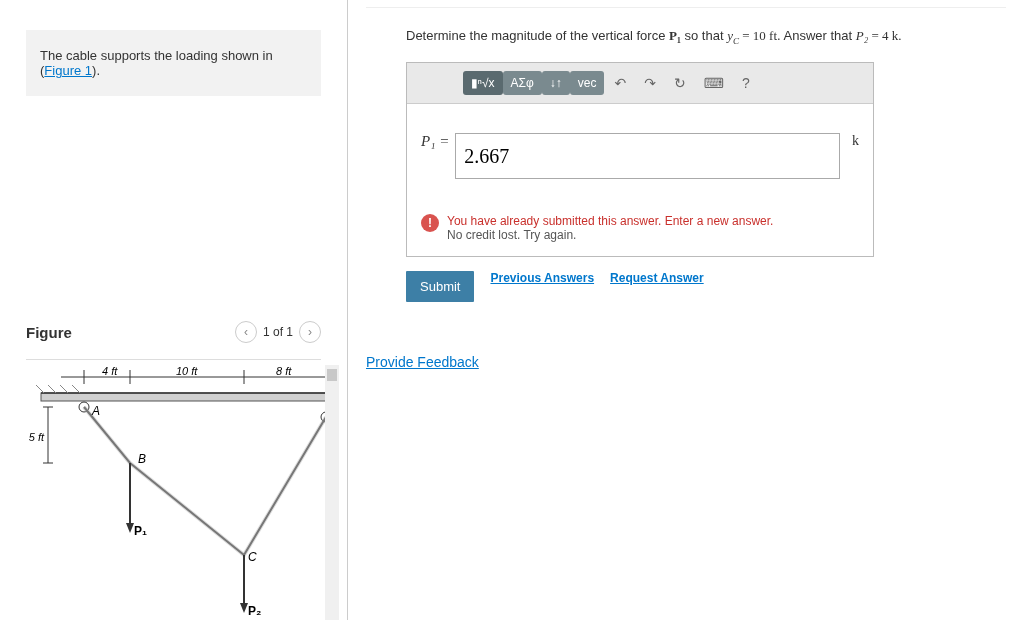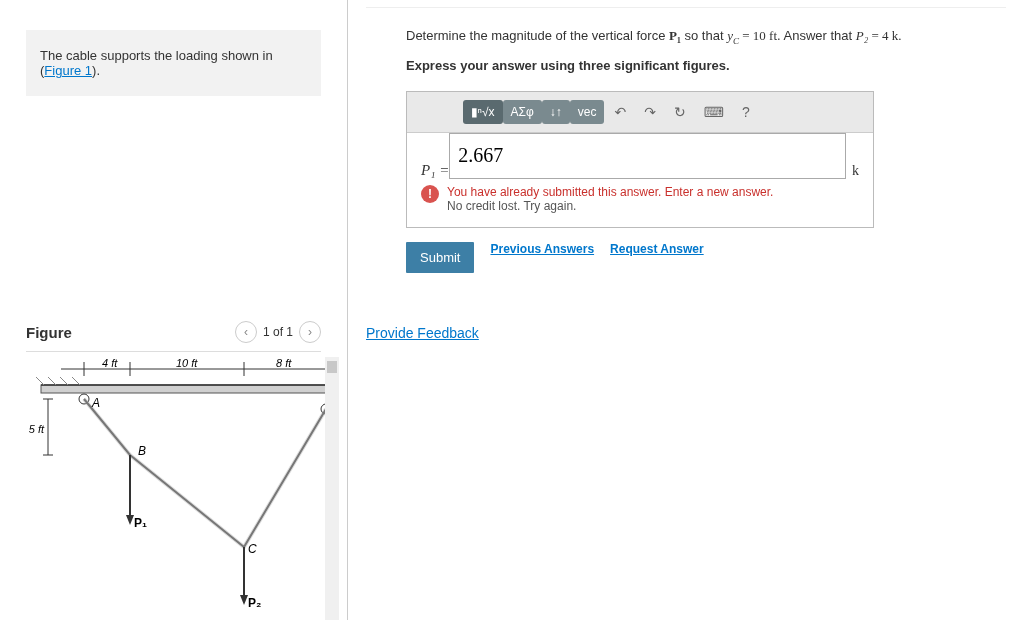--- a/index.html
+++ b/index.html
@@ -2,40 +2,40 @@
 <html><head>
   <meta charset="utf-8">
   <style>
     * { box-sizing: border-box; margin: 0; padding: 0; }
     body { font-family: Arial, sans-serif; font-size: 13px; color: #333; background: #fff; width: 1024px; height: 620px; overflow: hidden; }
     .container { display: flex; height: 100%; }
     .left-panel { width: 348px; border-right: 1.5px solid #ccc; padding: 0; }
     .right-panel { flex: 1; padding: 0 18px; }
     .problem-box { margin: 30px 26px 0 26px; background: #f2f2f2; padding: 18px 14px; }
     .figure-link { color: #0077cc; text-decoration: underline; cursor: pointer; }
-    .figure-header { display: flex; align-items: center; justify-content: space-between; margin: 225px 26px 0 26px; padding-bottom: 8px; border-bottom: 1px solid #ddd; }
+    .figure-header { display: flex; align-items: center; justify-content: space-between; margin: 225px 26px 0 26px; padding-bottom: 16px; border-bottom: 1px solid #ddd; }
     .figure-title { font-weight: bold; font-size: 15px; }
     .pager { display: flex; align-items: center; gap: 6px; }
     .pager-btn { width: 22px; height: 22px; border: 1px solid #ccc; border-radius: 50%; background: #fff; display: flex; align-items: center; justify-content: center; cursor: pointer; color: #888; font-size: 12px; }
     .pager-text { font-size: 12px; }
     .figure-body { margin: 4px 8px 0 26px; height: 278px; position: relative; overflow-y: scroll; border-top: 1px solid transparent;}
     .figure-scroll{position:absolute; right:0; top:0; width:14px; height:100%; background:#f0f0f0;}
     .scroll-thumb{position:absolute; top:4px; right:2px; width:10px; height:12px; background:#c8c8c8;}
     .scroll-dn{position:absolute; bottom:0; right:0; width:14px; height:14px; display:flex; align-items:center; justify-content:center; color:#555; font-size:10px;}
     .figure-svg { width: 340px; height: 260px; }
     .part-header { display: flex; align-items: center; margin-top: 28px; border-top: 1px solid #ddd; border-bottom: 1px solid #ddd; padding: 12px 0; }
     .part-caret { width: 0; height: 0; border-left: 5px solid transparent; border-right: 5px solid transparent; border-top: 6px solid #333; margin: 0 18px 0 4px; }
     .part-title { font-weight: bold; font-size: 14px; }
     .question { margin: 18px 0 0 40px; line-height: 1.6; }
     .q-instruct { font-weight: bold; margin-top: 8px; }
     .answer-box { border: 1px solid #bbb; margin: 14px 0 0 40px; width: 468px; padding: 0; }
     .toolbar { background: #e9e9e9; border-bottom: 1px solid #ccc; padding: 8px 12px; display: flex; align-items: center; justify-content: flex-start; padding-left: 56px;}
     .tb-btn { background: #7a8a8f; color: #fff; border-radius: 3px; padding: 5px 8px; font-size: 12px; cursor: pointer; min-width: 28px; text-align: center;}
     .tb-icon { color: #666; padding: 4px 8px; cursor: pointer; font-size: 14px; margin-left:2px;}
-    .input-row { display: flex; align-items: flex-end; padding: 0 14px; }
+    .input-row { display: flex; align-items: flex-start; padding: 29px 14px; gap: 6px; }
     .input-label { font-style: italic; font-family: 'Times New Roman', serif; font-size: 15px; }
     .answer-input { flex: 1; border: 1px solid #aaa; padding: 6px 8px; font-size: 20px; font-family: 'Times New Roman', serif; height: 46px;}
     .unit { font-family: 'Times New Roman', serif; font-size: 14px; margin-left: 6px; }
     .feedback-row { display: flex; padding: 6px 14px 14px 14px; gap: 8px; align-items: flex-start; }
     .warn-icon { width: 18px; height: 18px; border-radius: 50%; background: #d9534f; color: #fff; display: flex; align-items: center; justify-content: center; font-size: 12px; font-weight: bold; flex-shrink: 0; }
     .feedback-text { font-size: 12px; }
     .fb-line1 { color: #c9302c; }
     .fb-line2 { color: #555; }
     .actions { margin: 14px 0 0 40px; display: flex; align-items: flex-start; gap: 16px; }
     .submit-btn { background: #3d7fa6; color: #fff; border: none; padding: 8px 14px; font-size: 13px; cursor: pointer; border-radius: 1px; }
@@ -122,21 +122,20 @@
         <div class="scroll-dn">▼</div>
       </div>
     </div>
   </div>
 
   <div class="right-panel">
     <div class="hr-top"></div>
 
     <div class="question">
       <span>Determine the magnitude of the vertical force </span><b class="serif"><span>P₁</span></b><span> so that </span><i class="serif"><span>y</span><span class="math-sub">C</span></i><span class="serif"> = 10 ft</span><span>. Answer that </span><i class="serif"><span>P₂</span></i><span class="serif"> = 4 k.</span>
-      <div class="q-instruct">Express your answer using three significant figures.</div>
     </div>
 
     <div class="answer-box">
       <div class="toolbar">
         <span class="tb-btn" style="background:#5a6a6f">▮<span>ⁿ√x</span></span>
         <span class="tb-btn">ΑΣφ</span>
         <span class="tb-btn">↓↑</span>
         <span class="tb-btn">vec</span>
         <span class="tb-icon">↶</span>
         <span class="tb-icon">↷</span>

